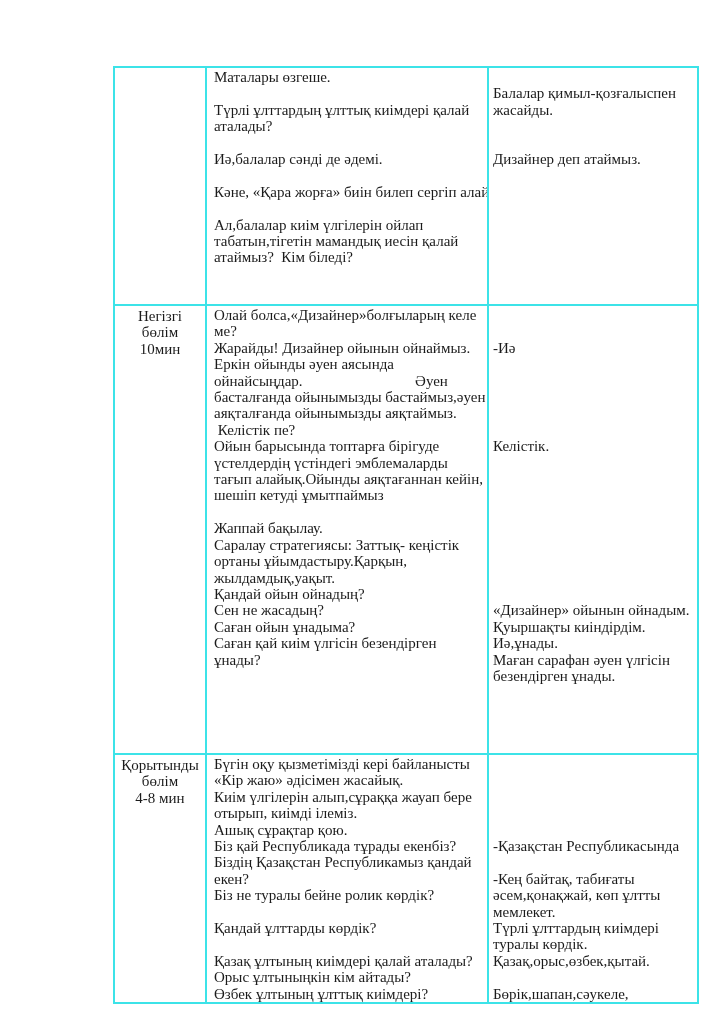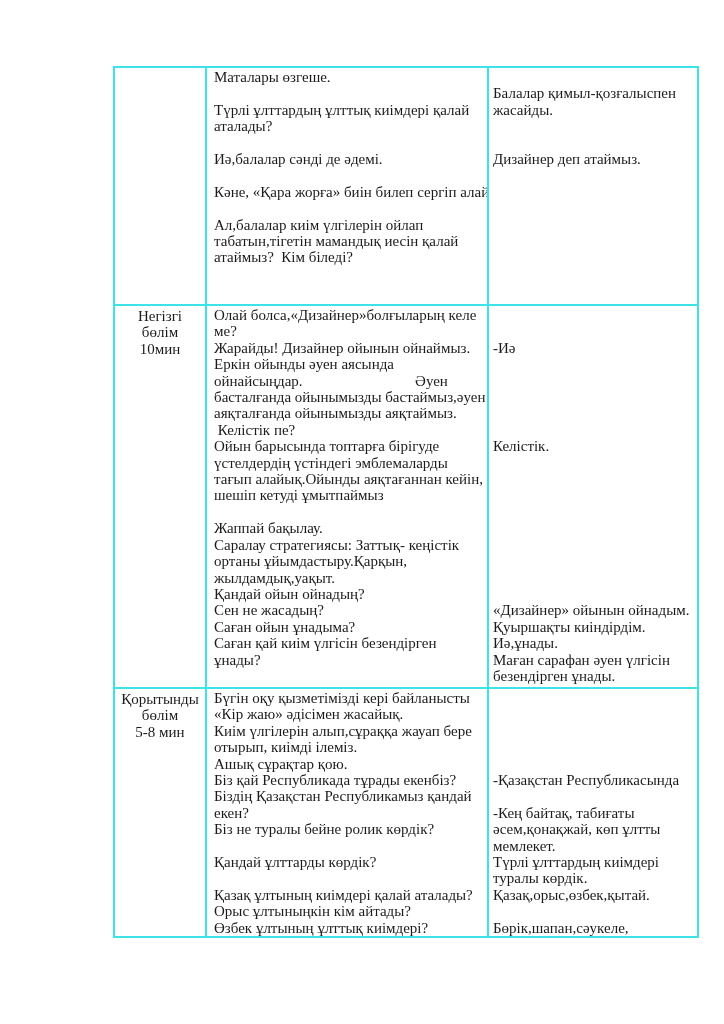--- a/index.html
+++ b/index.html
@@ -27,21 +27,21 @@
   col.c-stage   { width: 92px;  }
   col.c-teacher { width: 282px; }
   col.c-child   { width: 210px; }
   td {
     border: 2px solid var(--border-color, #3ce3e8);
     vertical-align: top;
     padding: 0;
     overflow: hidden;
   }
   tr.r1 { height: 238px; }
-  tr.r2 { height: 383px; padding-left: 8px; }
+  tr.r2 { height: 449px; padding-left: 8px; }
   tr.r3 { height: 249px; }
   .cell {
     white-space: pre;
     overflow: hidden;
     font-size: 15px;
     line-height: 16.4px;
     color: #1b1b1b;
   }
   .cell.stage {
     text-align: center;
@@ -145,21 +145,21 @@
 Қуыршақты киіндірдім.
 Иә,ұнады.
 Маған сарафан әуен үлгісін
 безендірген ұнады.</div>
           </td>
       </tr>
       <tr class="r3">
         <td>
             <div class="cell stage">Қорытынды
 бөлім
-5-8 мин</div>
+4-8 мин</div>
           </td>
         <td>
             <div class="cell teacher">Бүгін оқу қызметімізді кері байланысты
 «Кір жаю» әдісімен жасайық.
 Киім үлгілерін алып,сұраққа жауап бере
 отырып, киімді ілеміз.
 Ашық сұрақтар қою.
 Біз қай Республикада тұрады екенбіз?
 Біздің Қазақстан Республикамыз қандай
 екен?

